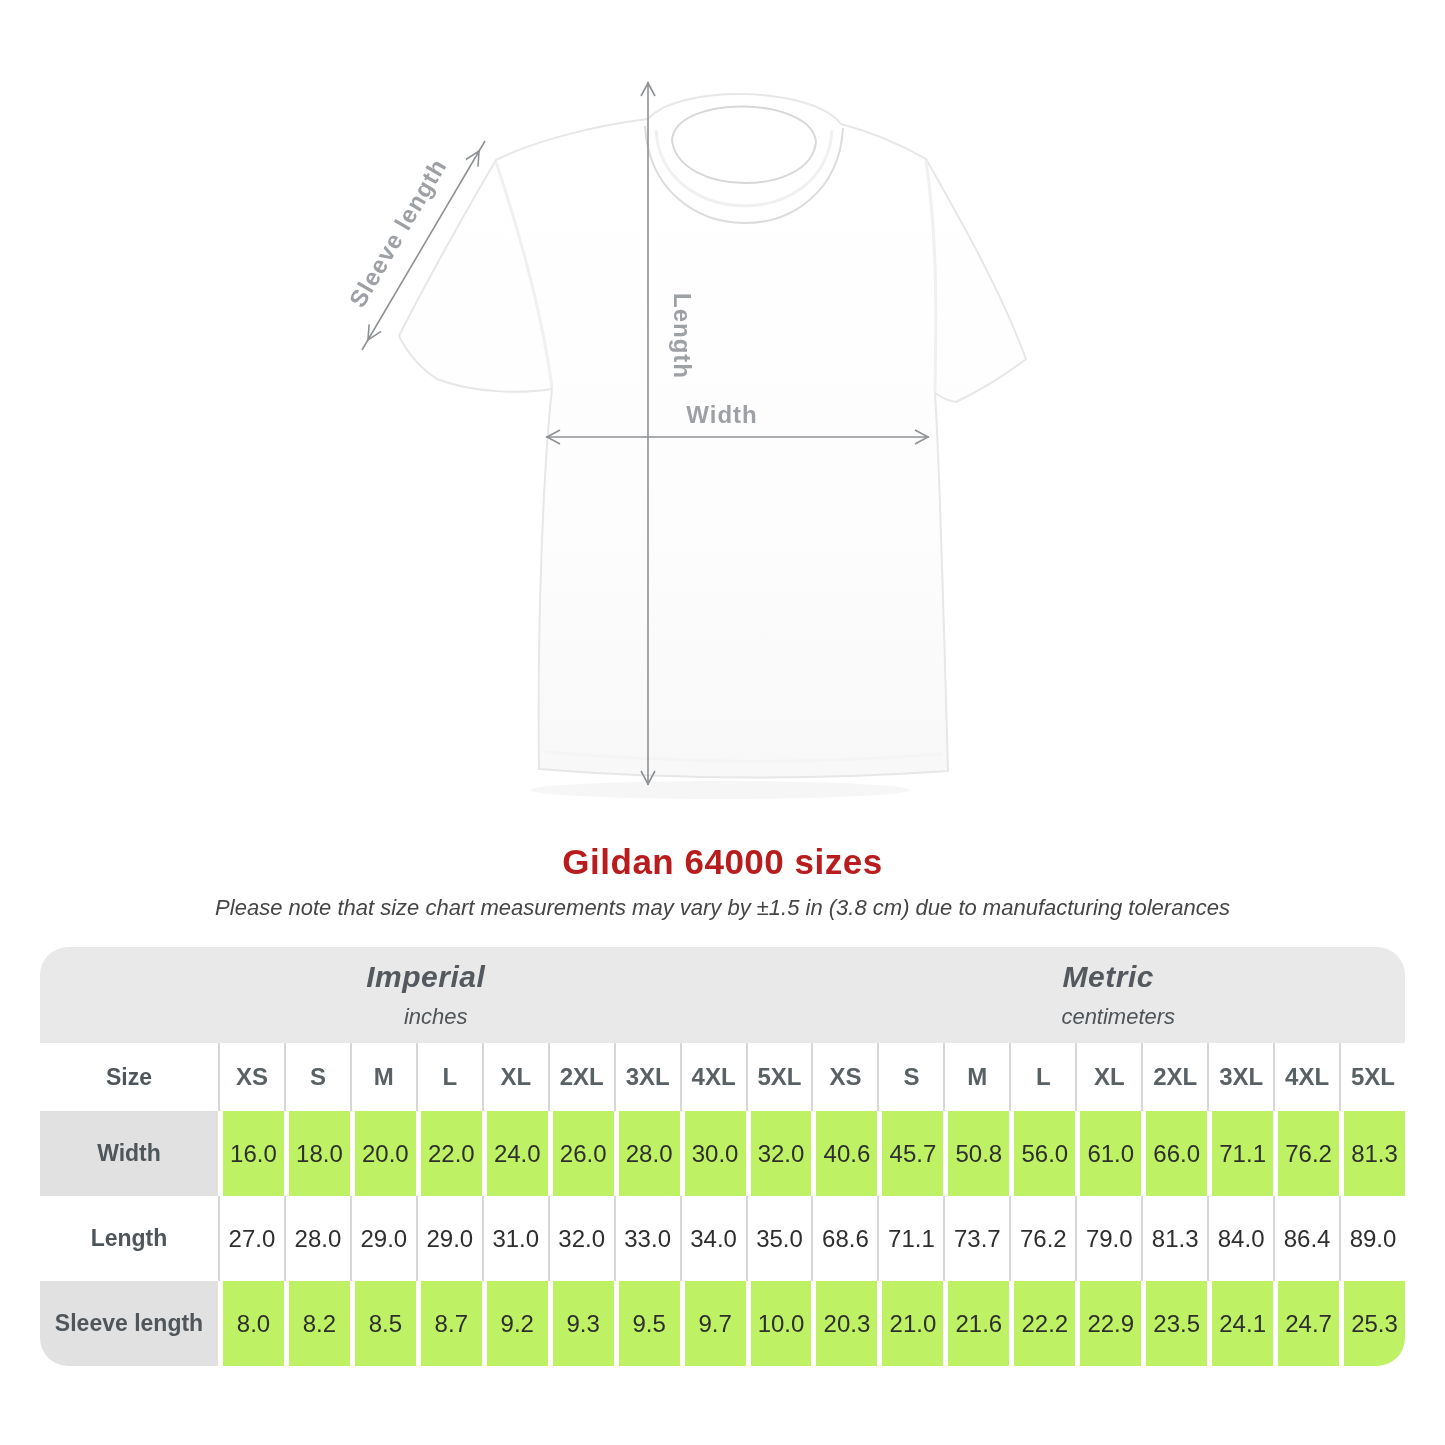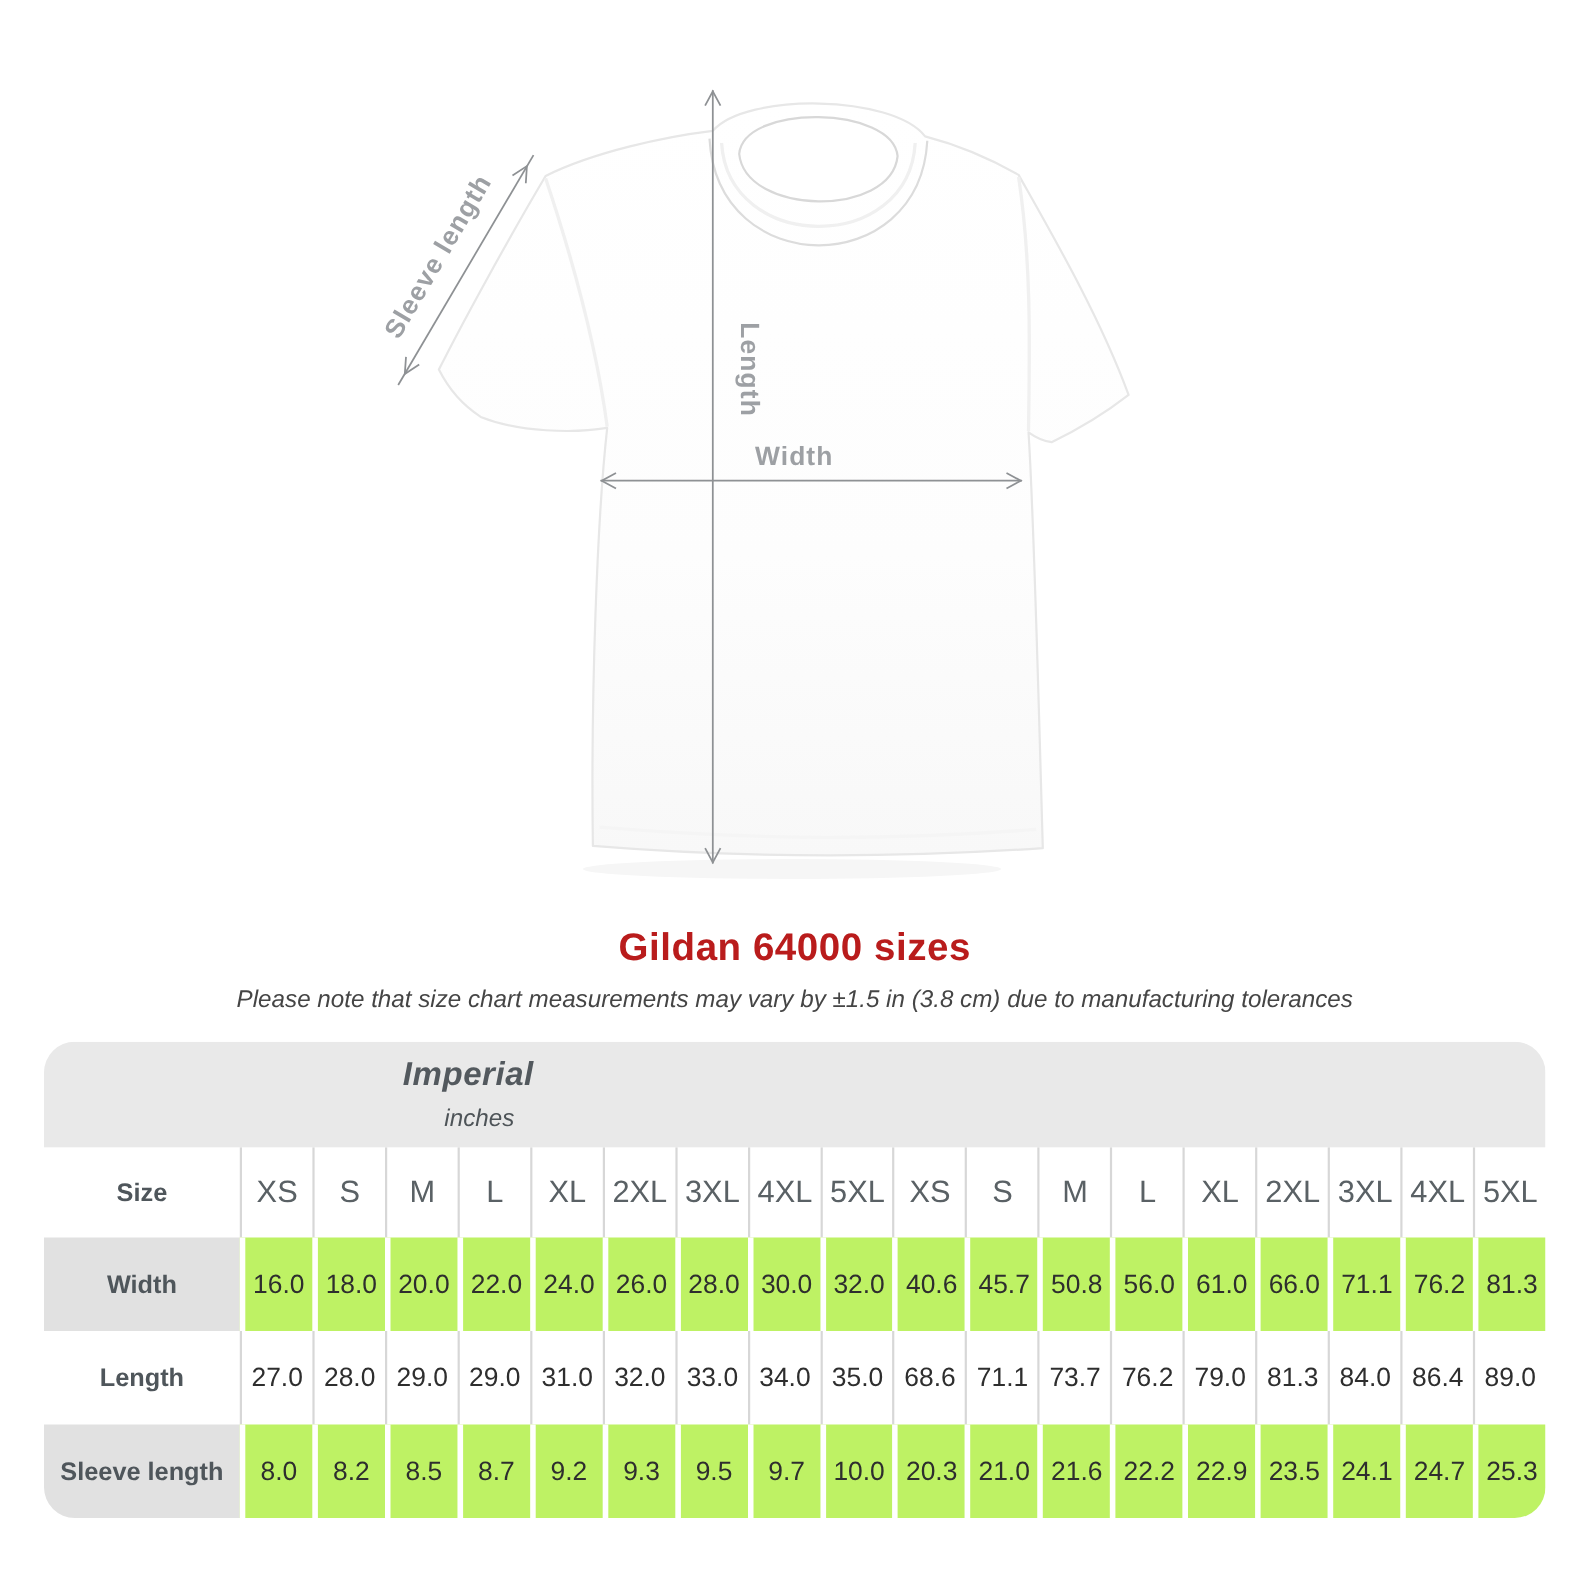--- a/index.html
+++ b/index.html
@@ -29,30 +29,30 @@
   .group{display:flex;flex-direction:column;align-items:center;justify-content:center;}
   .group.imperial{grid-column:2/3;}
   .group.metric{grid-column:3/4;}
   
   .thead{position:relative;}
   .group.imperial{grid-column:1/3;}
   .gtitle{font-size:30px;font-weight:bold;font-style:italic;color:#53595e;letter-spacing:.5px;}
   .gsub{font-size:22px;font-style:italic;color:#4e5458;margin-top:10px;margin-left:20px;}
 
   .trow{display:grid;grid-template-columns:178px repeat(18,1fr);height:85px;}
-  .trow.sizes{height:82px;}
+  .trow.sizes{height:68px;}
   .trow .cell{display:flex;align-items:center;justify-content:center;height:100%;box-sizing:border-box;}
   .row-light{background:#ffffff;}
   .row-light .cell:nth-child(n+2){border-left:2px solid #d7d7d7;}
   .row-shaded{background:#ffffff;}
   .row-shaded .cell{background:#bef264;}
   .row-shaded .cell.label-cell{background:#e1e1e1;}
   .row-shaded .cell:nth-child(n+2){border-left:5px solid #ffffff;}
   .label-cell{font-weight:bold;color:#4f565b;font-size:23px;text-align:center;}
-  .head-cell{font-weight:normal;color:#5a6165;font-size:28px;}
+  .head-cell{font-weight:bold;color:#5a6165;font-size:24px;}
   .value-cell{color:#2e2e2e;font-size:24px;}
 </style>
 </head>
 <body>
 
 <div class="page">
 
   <svg class="figure" width="1445" height="830" viewBox="0 0 1445 830" xmlns="http://www.w3.org/2000/svg">
     <defs>
       <linearGradient id="gradShirt" x1="0" y1="0" x2="0" y2="1">
@@ -115,20 +115,24 @@
   <div class="caption">
     <h1>Gildan 64000 sizes</h1>
     <p>Please note that size chart measurements may vary by ±1.5 in (3.8 cm) due to manufacturing tolerances</p>
   </div>
 
   <div class="size-table">
     <div class="thead">
       <div class="group imperial">
         <div class="gtitle">Imperial</div>
         <div class="gsub">inches</div>
+      </div>
+      <div class="group metric">
+        <div class="gtitle">Metric</div>
+        <div class="gsub">centimeters</div>
       </div>
     </div>
     <div class="trow row-light sizes">
         <div class="cell label-cell">Size</div>
         <div class="cell head-cell">XS</div>
         <div class="cell head-cell">S</div>
         <div class="cell head-cell">M</div>
         <div class="cell head-cell">L</div>
         <div class="cell head-cell">XL</div>
         <div class="cell head-cell">2XL</div>

